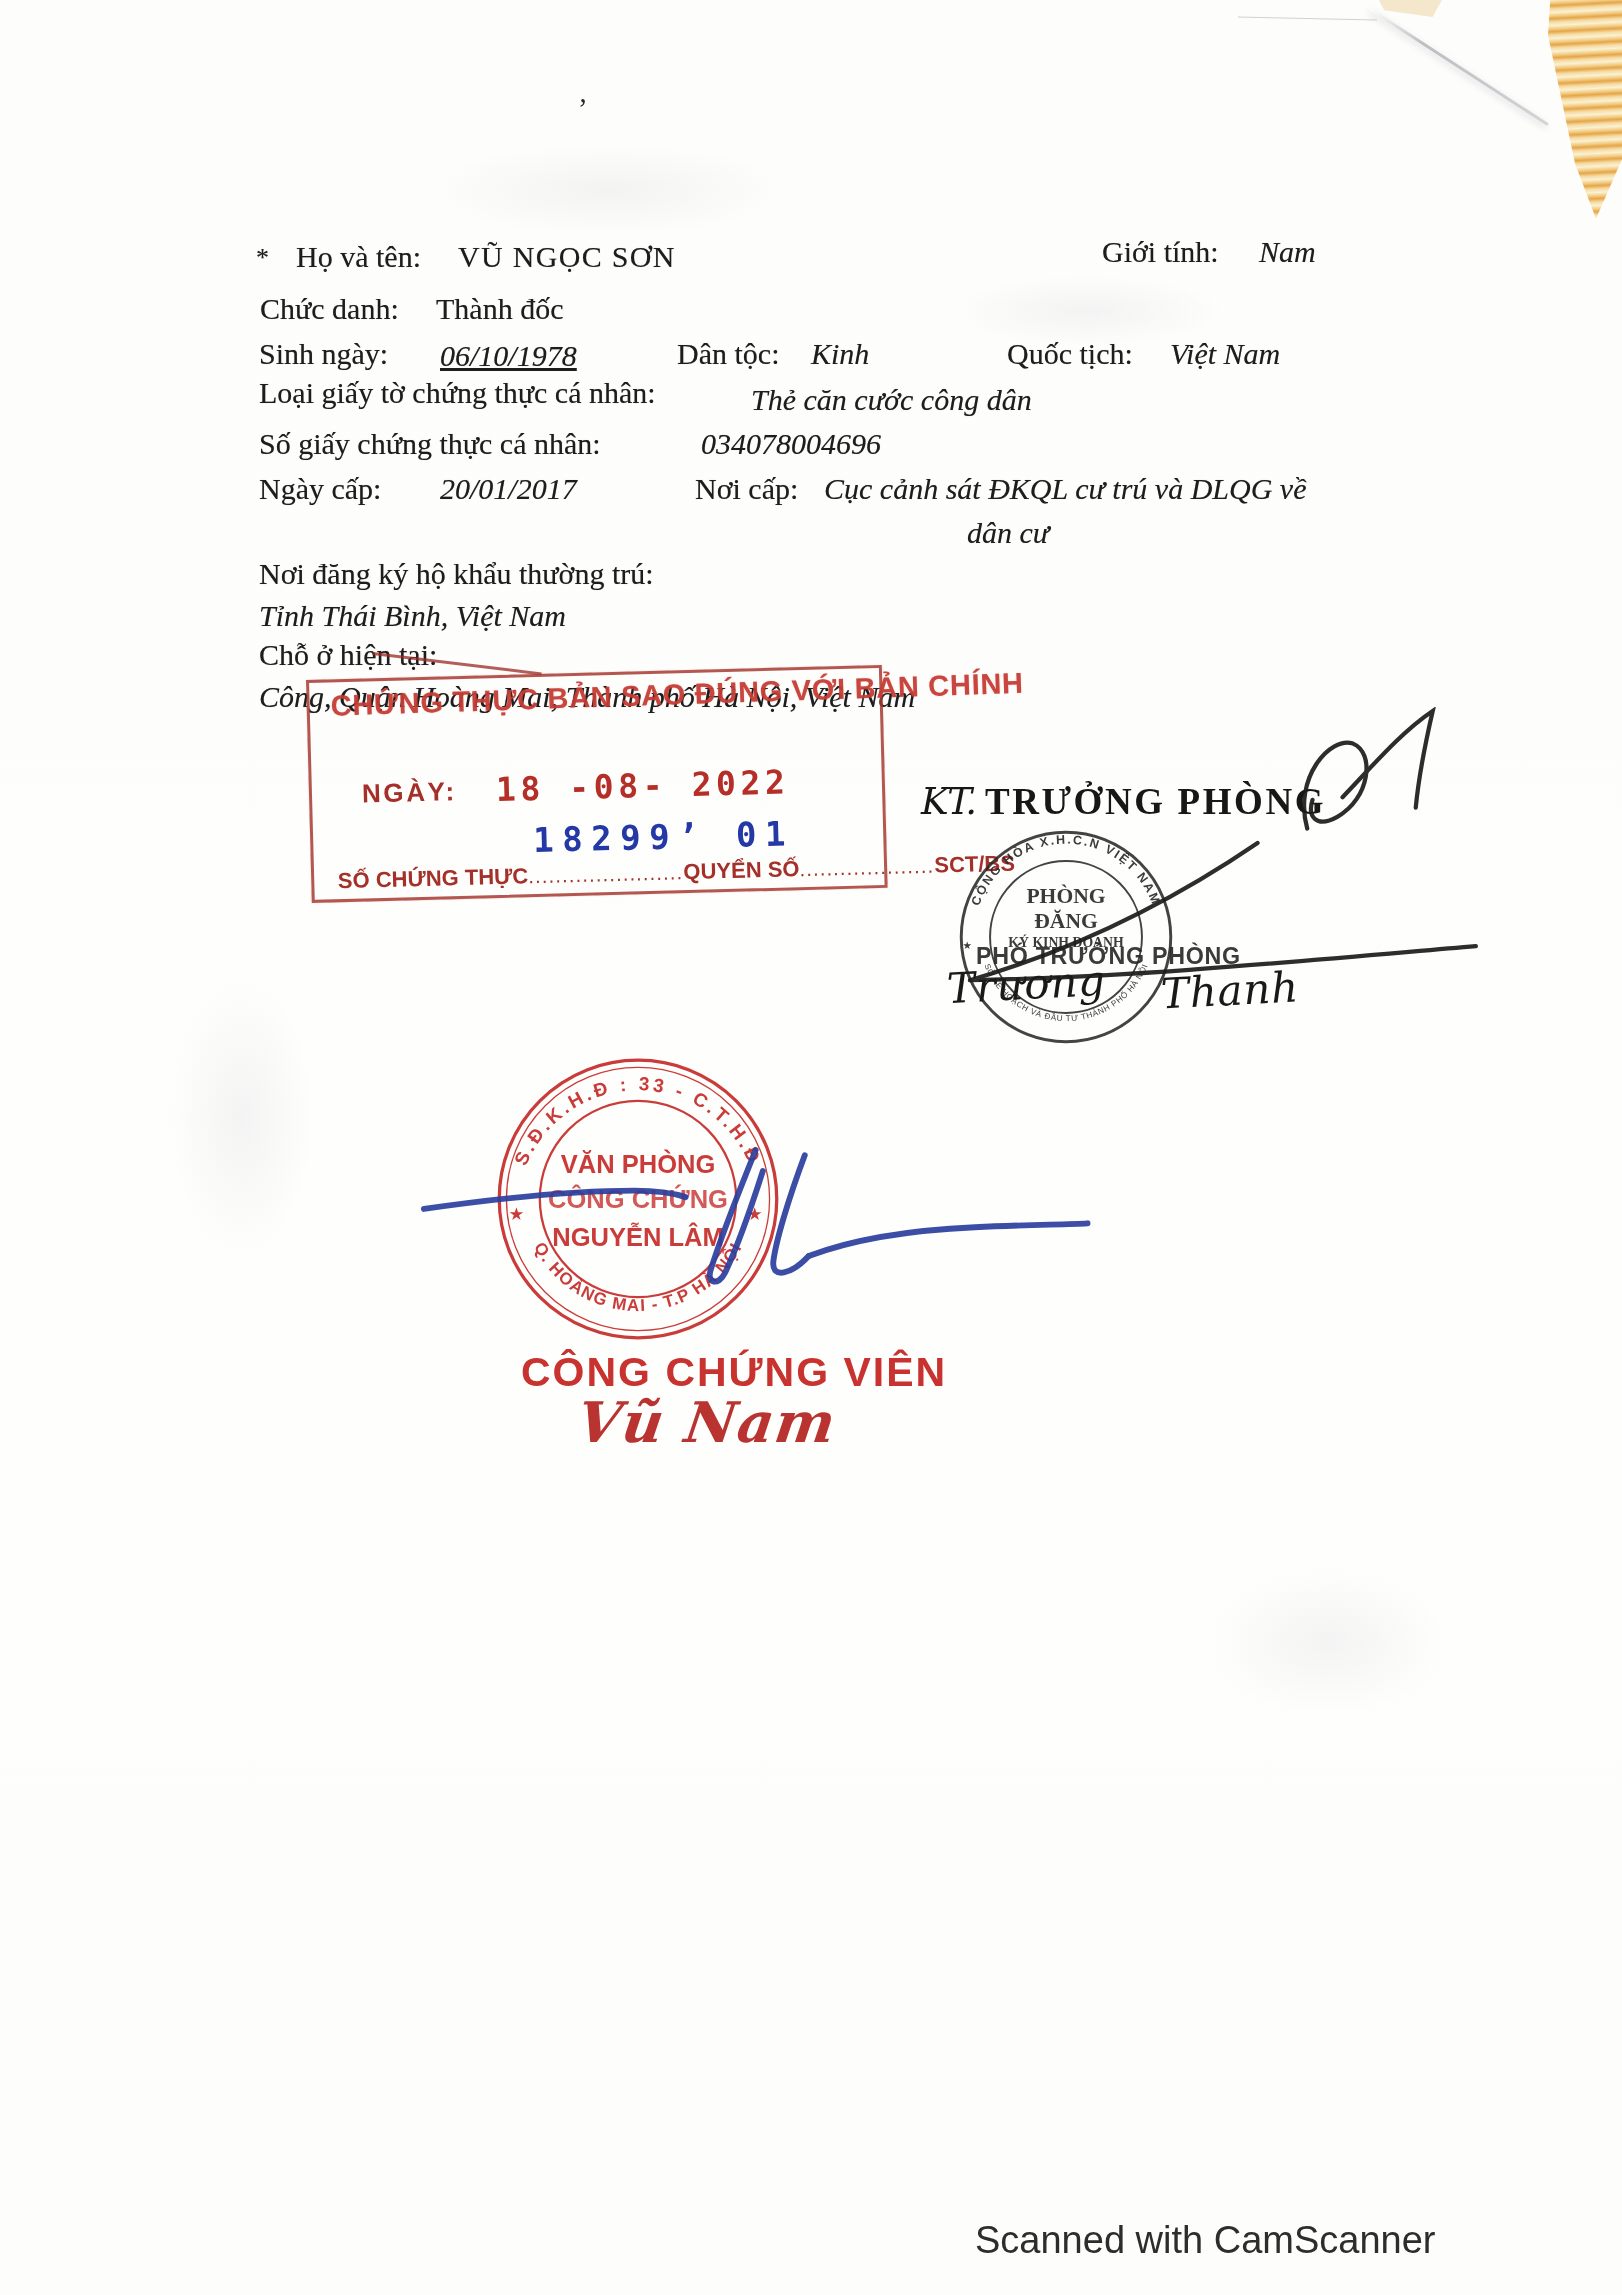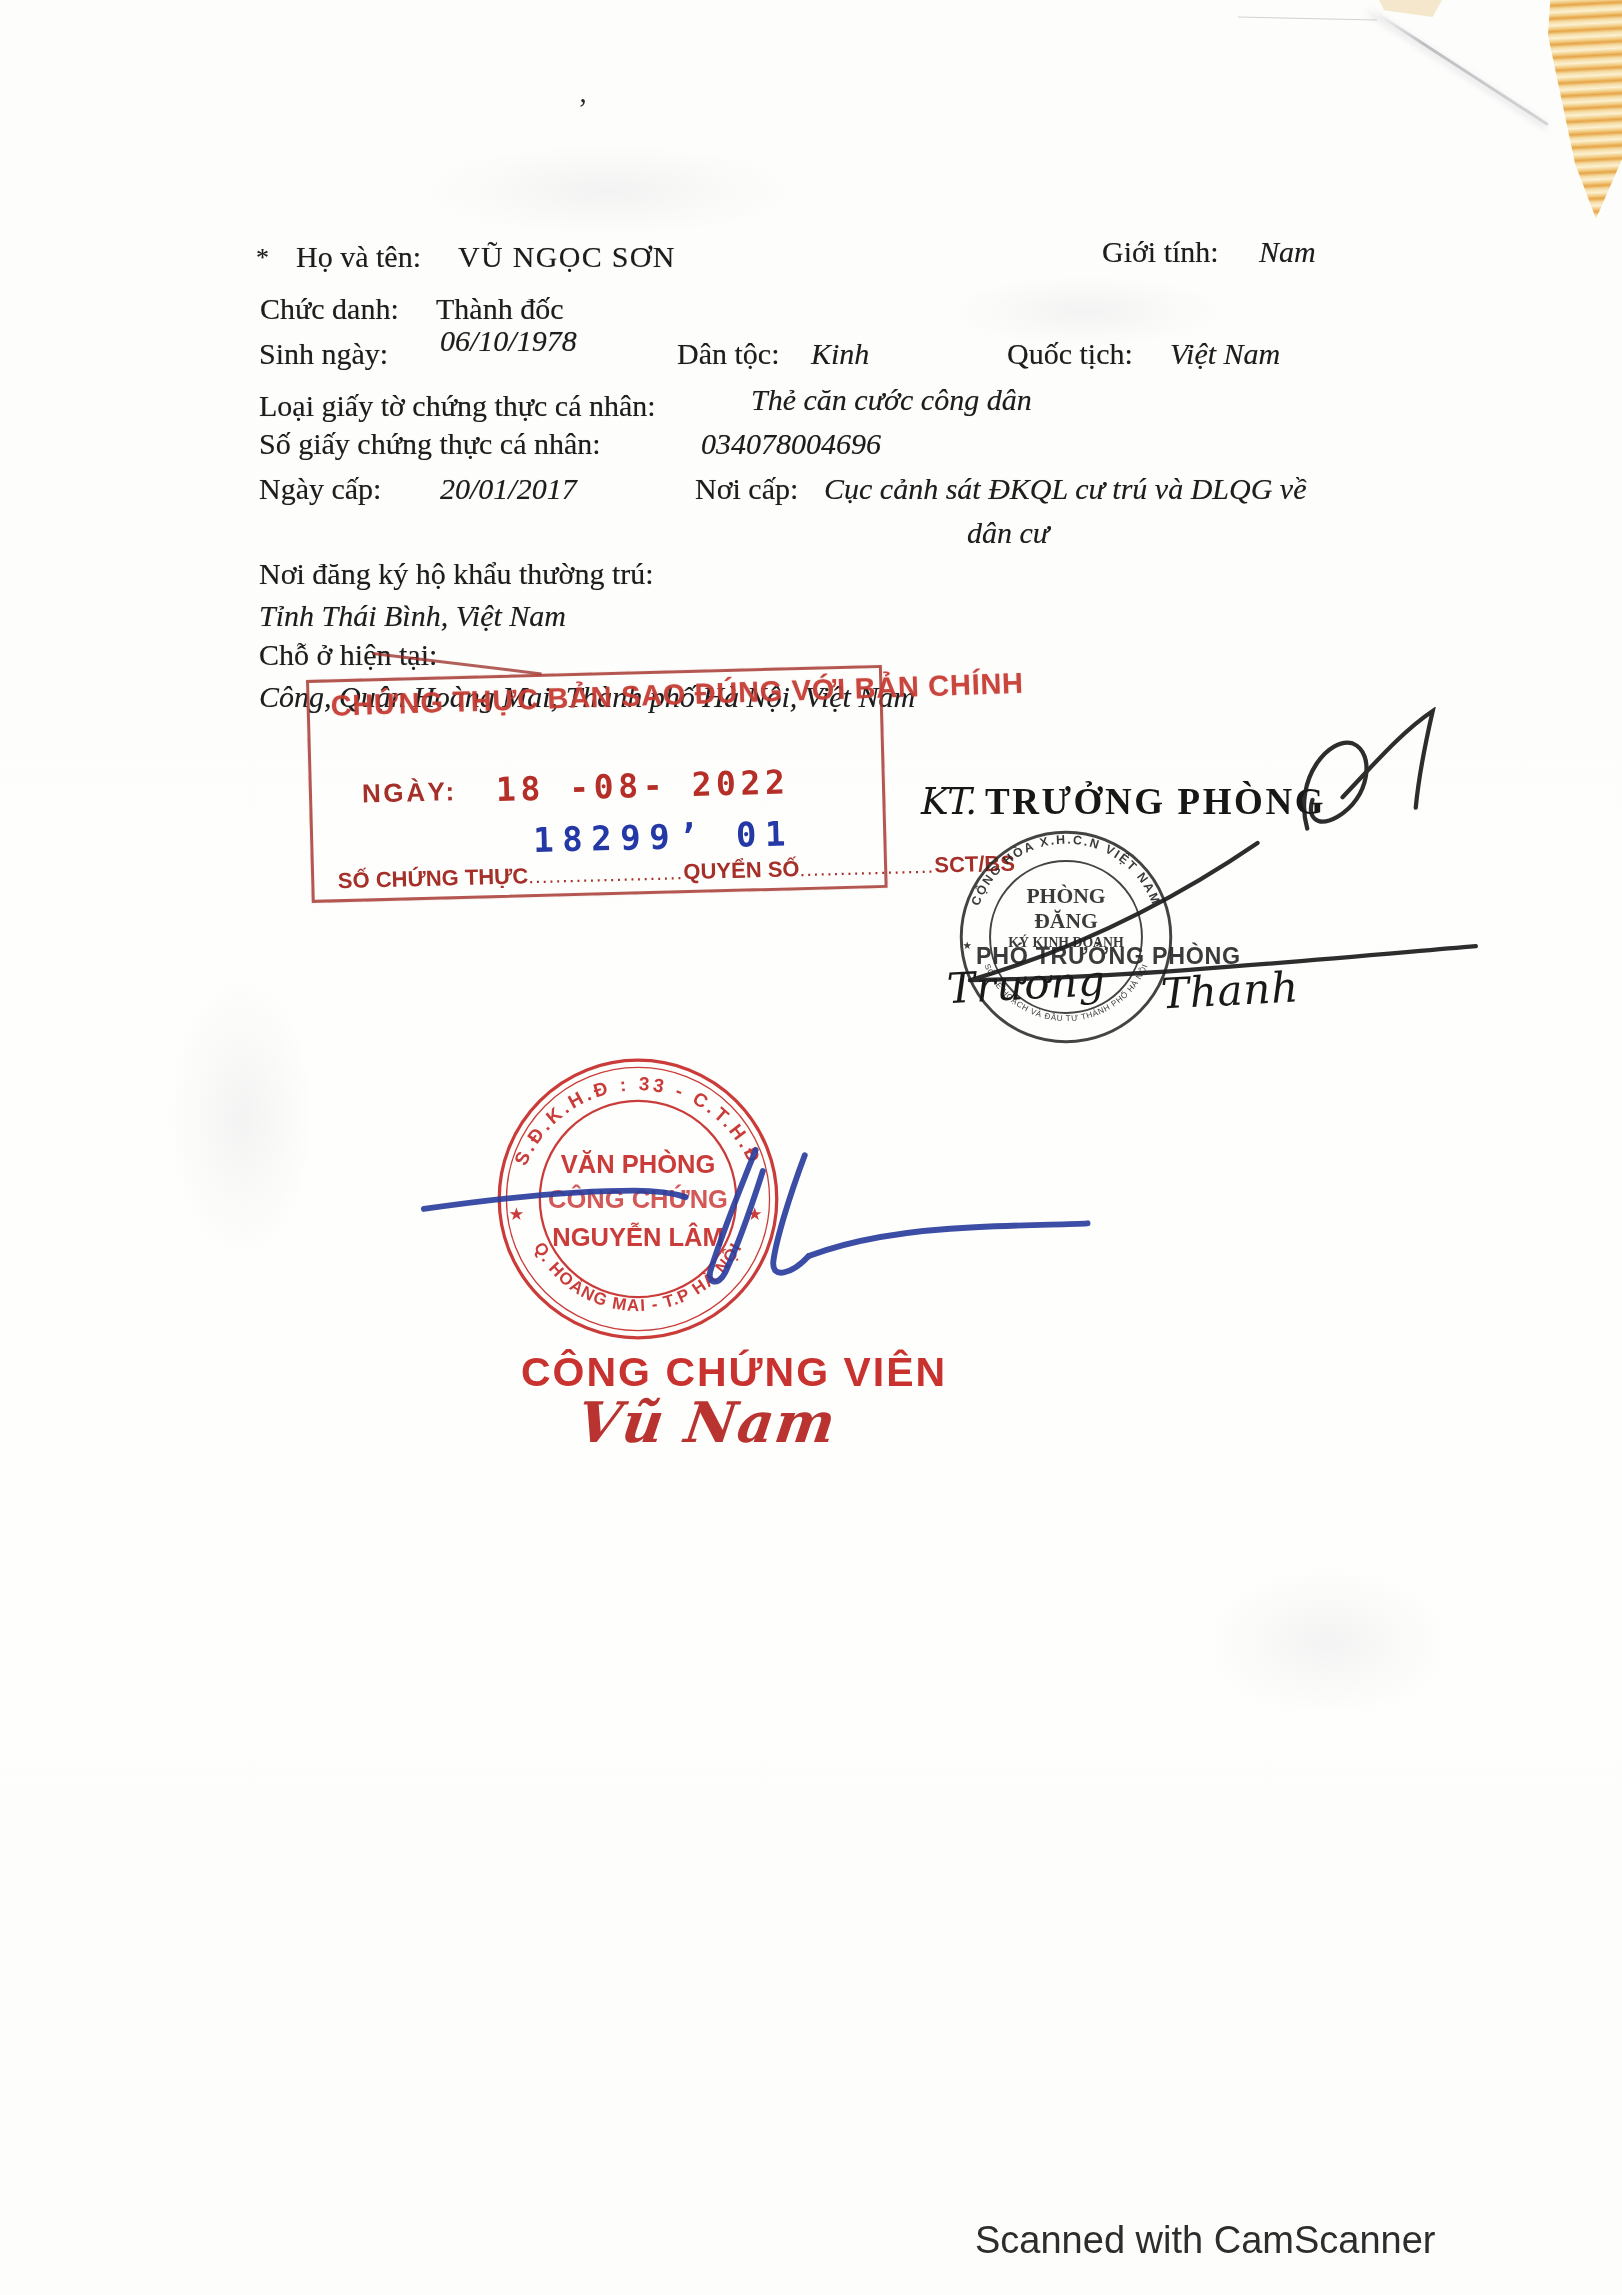--- a/index.html
+++ b/index.html
@@ -87,27 +87,27 @@
   <span class="seg" style="left:256px;top:245px;font-size:26px;">*</span>
   <span class="seg" style="left:296px;top:242px;">Họ và tên:</span>
   <span class="seg caps" style="left:458px;top:242px;">VŨ NGỌC SƠN</span>
   <span class="seg" style="left:1102px;top:237px;">Giới tính:</span>
   <span class="seg it" style="left:1259px;top:237px;">Nam</span>
 
   <span class="seg" style="left:260px;top:294px;">Chức danh:</span>
   <span class="seg" style="left:436px;top:294px;">Thành đốc</span>
 
   <span class="seg" style="left:259px;top:339px;">Sinh ngày:</span>
-  <span class="seg it" style="left:440px;top:326px;">06/10/1978</span>
+  <span class="seg it" style="left:440px;top:341px;text-decoration:underline;">06/10/1978</span>
   <span class="seg" style="left:669px;top:339px;margin-left:8px;">Dân tộc:</span>
   <span class="seg it" style="left:811px;top:339px;">Kinh</span>
   <span class="seg" style="left:1007px;top:339px;">Quốc tịch:</span>
   <span class="seg it" style="left:1170px;top:339px;">Việt Nam</span>
 
-  <span class="seg" style="left:259px;top:391px;">Loại giấy tờ chứng thực cá nhân:</span>
+  <span class="seg" style="left:259px;top:378px;">Loại giấy tờ chứng thực cá nhân:</span>
   <span class="seg it" style="left:751px;top:385px;text-align:center;">Thẻ căn cước công dân</span>
 
   <span class="seg" style="left:259px;top:429px;">Số giấy chứng thực cá nhân:</span>
   <span class="seg it" style="left:701px;top:429px;">034078004696</span>
 
   <span class="seg" style="left:259px;top:474px;">Ngày cấp:</span>
   <span class="seg it" style="left:440px;top:474px;">20/01/2017</span>
   <span class="seg" style="left:695px;top:474px;">Nơi cấp:</span>
   <span class="seg it" style="left:824px;top:474px;">Cục cảnh sát ĐKQL cư trú và DLQG về</span>
   <span class="seg it" style="left:967px;top:518px;">dân cư</span>

